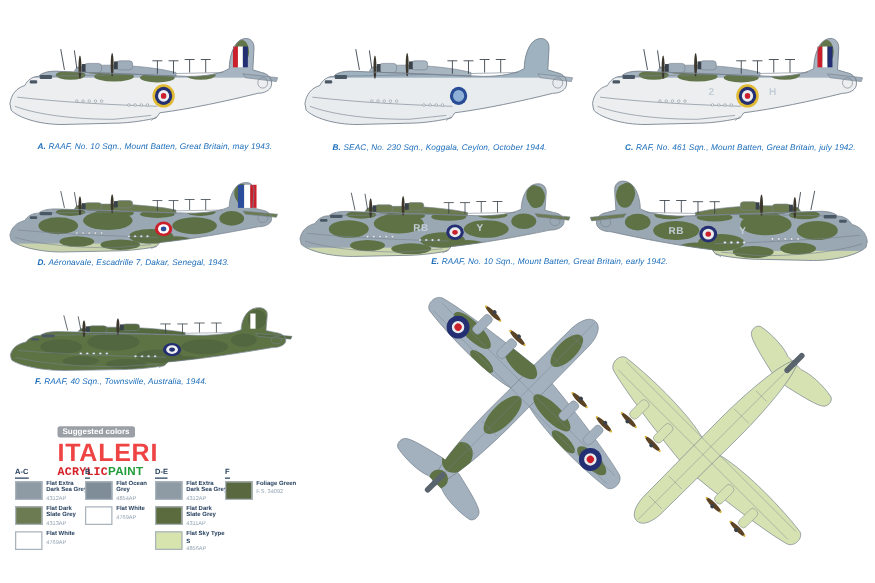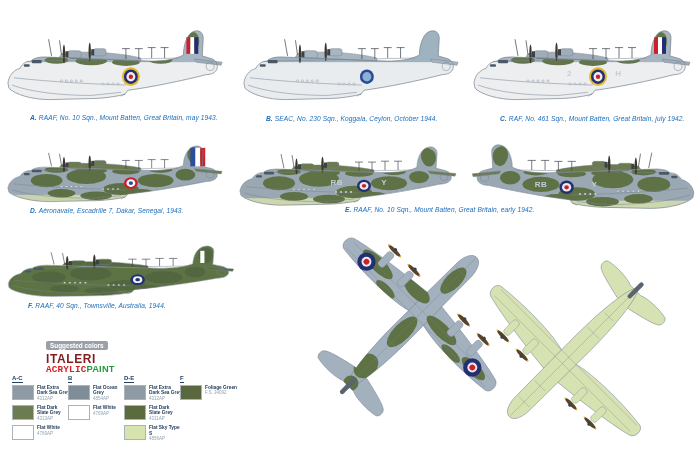--- a/index.html
+++ b/index.html
@@ -33,21 +33,21 @@
     --rf1:transparent;--rf2:transparent;--rf3:transparent;}
   .mirror{transform:scaleX(-1);}
   
   .plan-top{--p-base:#a3b1be;--p-camo:#5f7246;--pr2:#232f72;--pr3:#e9ebec;--pr4:#cc1f2c;}
   .plan-bottom{--p-base:#d6e2b2;--p-camo:transparent;--pr2:transparent;--pr3:transparent;--pr4:transparent;}
   #plan-top-svg{transform:rotate(45deg);}
   #plan-bottom-svg{transform:rotate(225deg);}
   
   .brand{position:absolute;left:46px;top:334px;}
   .brand-badge{display:inline-block;background:#9aa0a6;color:#fff;font-size:6.4px;font-weight:700;padding:1px 4px;border-radius:2px;}
-  .brand-name{font-size:12px;font-weight:900;color:#7f1d1d;letter-spacing:.6px;line-height:1.02;margin-top:1px;}
+  .brand-name{font-size:20px;font-weight:900;color:#ef4444;letter-spacing:.6px;line-height:1.02;margin-top:1px;}
   .brand-paintline{font-size:9.3px;font-weight:900;letter-spacing:.2px;line-height:1;}
   .brand-acrylic{color:#d42027;font-family:Liberation Mono, monospace;}
   .brand-paint{color:#1f9d3a;}
   
   .chart{position:absolute;left:0;top:366px;width:260px;height:96px;}
   .chart-col{position:absolute;top:0;}
   .chart-col .hd{font-size:6px;font-weight:700;color:#27415f;border-bottom:1px solid #27415f;display:inline-block;padding-bottom:.5px;margin-bottom:2px;}
   .entry{display:flex;align-items:flex-start;margin-bottom:4px;}
   .swatch{width:20px;height:13px;border:1px solid #a9b3bc;flex:0 0 auto;}
   .lbl{margin-left:3px;}

